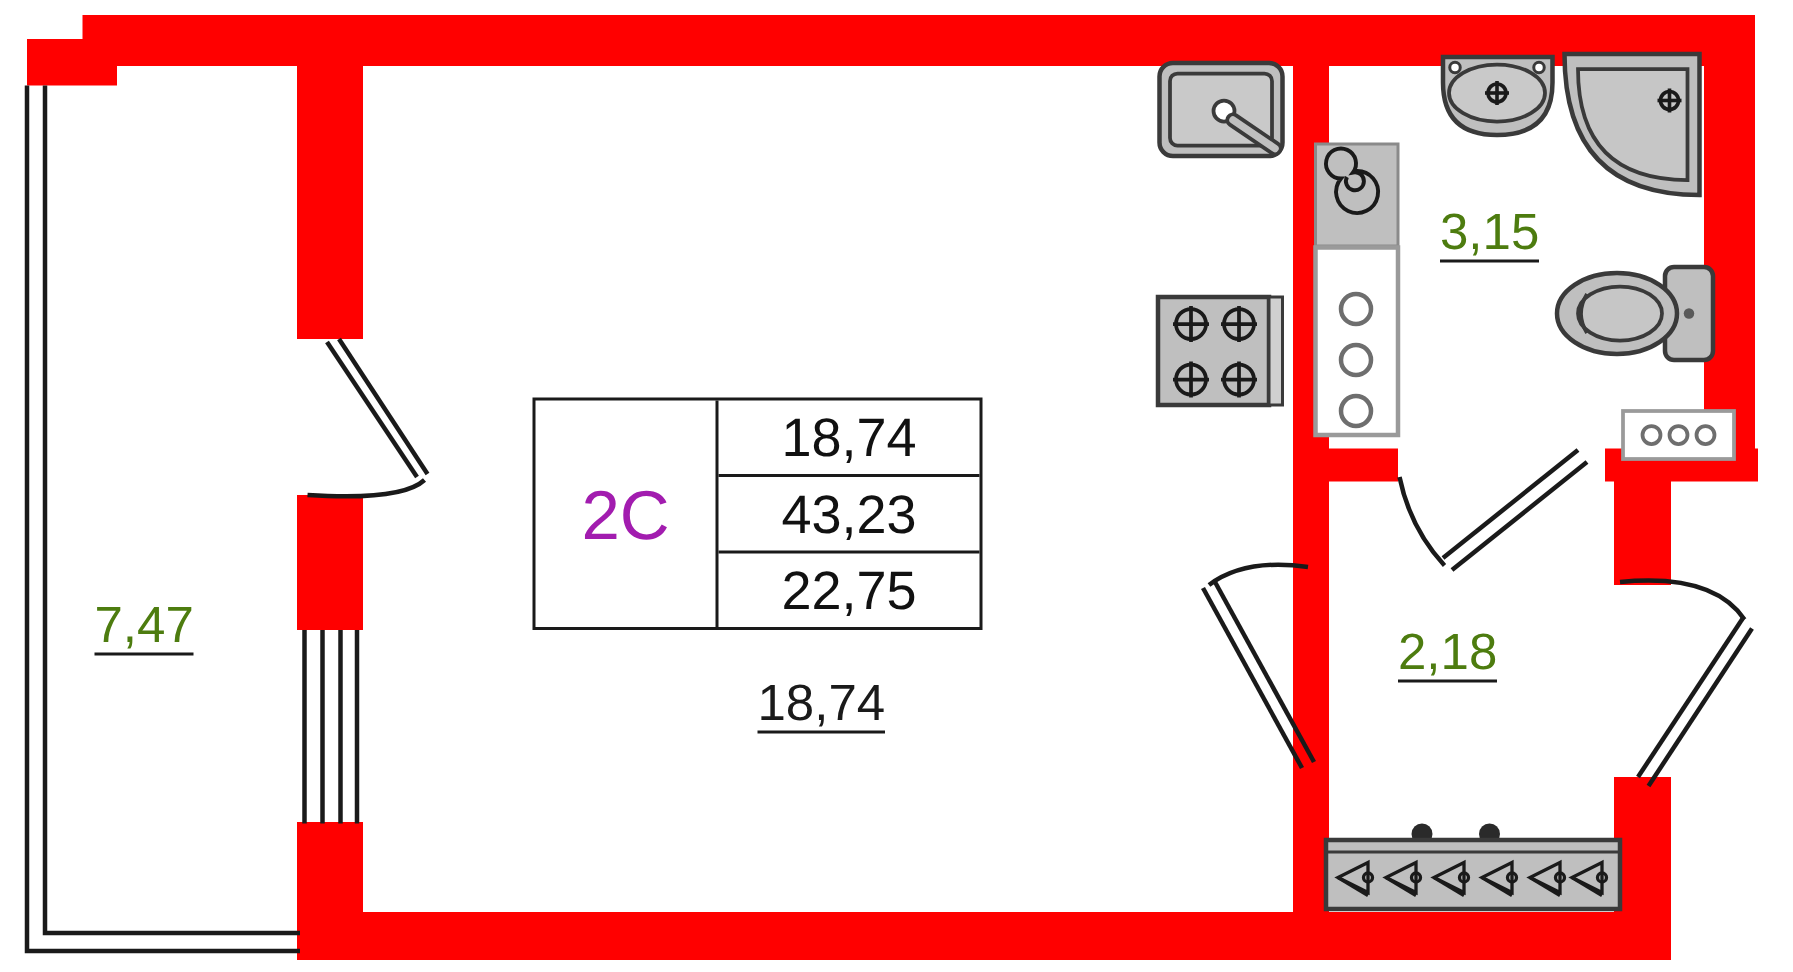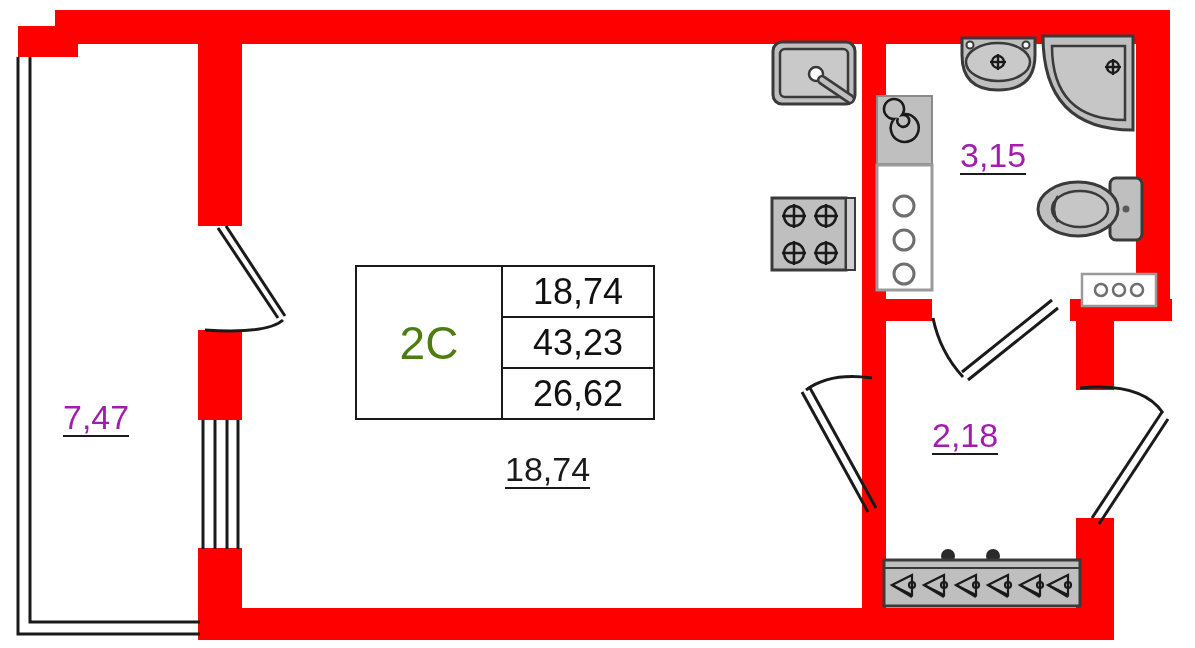--- a/index.html
+++ b/index.html
@@ -19,45 +19,45 @@
   }
   #plan svg {
     position: absolute;
     left: 0;
     top: 0;
   }
   .area-label {
     position: absolute;
     font-family: "Liberation Sans", sans-serif;
     font-size: 34px;
-    color: #a21caf;
+    color: #4d7c0f;
     letter-spacing: 0px;
     border-bottom: 2.5px solid #1a1a1a;
     padding-bottom: 1px;
     line-height: 1.0;
     white-space: nowrap;
   }
   .legend {
     position: absolute;
     left: 355px;
     top: 265px;
     width: 300px;
     height: 155px;
     border: 2.5px solid #1a1a1a;
     box-sizing: border-box;
     display: flex;
     background: #ffffff;
   }
   .legend-type {
-    width: 146px;
+    width: 122px;
     display: flex;
     align-items: center;
     justify-content: center;
     font-size: 46px;
-    color: #4d7c0f;
+    color: #a21caf;
     border-right: 2.5px solid #1a1a1a;
     box-sizing: border-box;
   }
   .legend-vals {
     flex: 1;
     display: flex;
     flex-direction: column;
   }
   .legend-val {
     flex: 1;
@@ -276,19 +276,19 @@
 
   <div class="area-label" style="left:960px; top:138px;">3,15</div>
 
   <div class="area-label" style="left:932px; top:418px;">2,18</div>
 
   <div class="legend">
     <div class="legend-type">2C</div>
     <div class="legend-vals">
       <div class="legend-val">18,74</div>
       <div class="legend-val">43,23</div>
-      <div class="legend-val">26,62</div>
+      <div class="legend-val">22,75</div>
     </div>
   </div>
 
   <div class="total-label">18,74</div>
 
 </div>
 
 </body></html>

